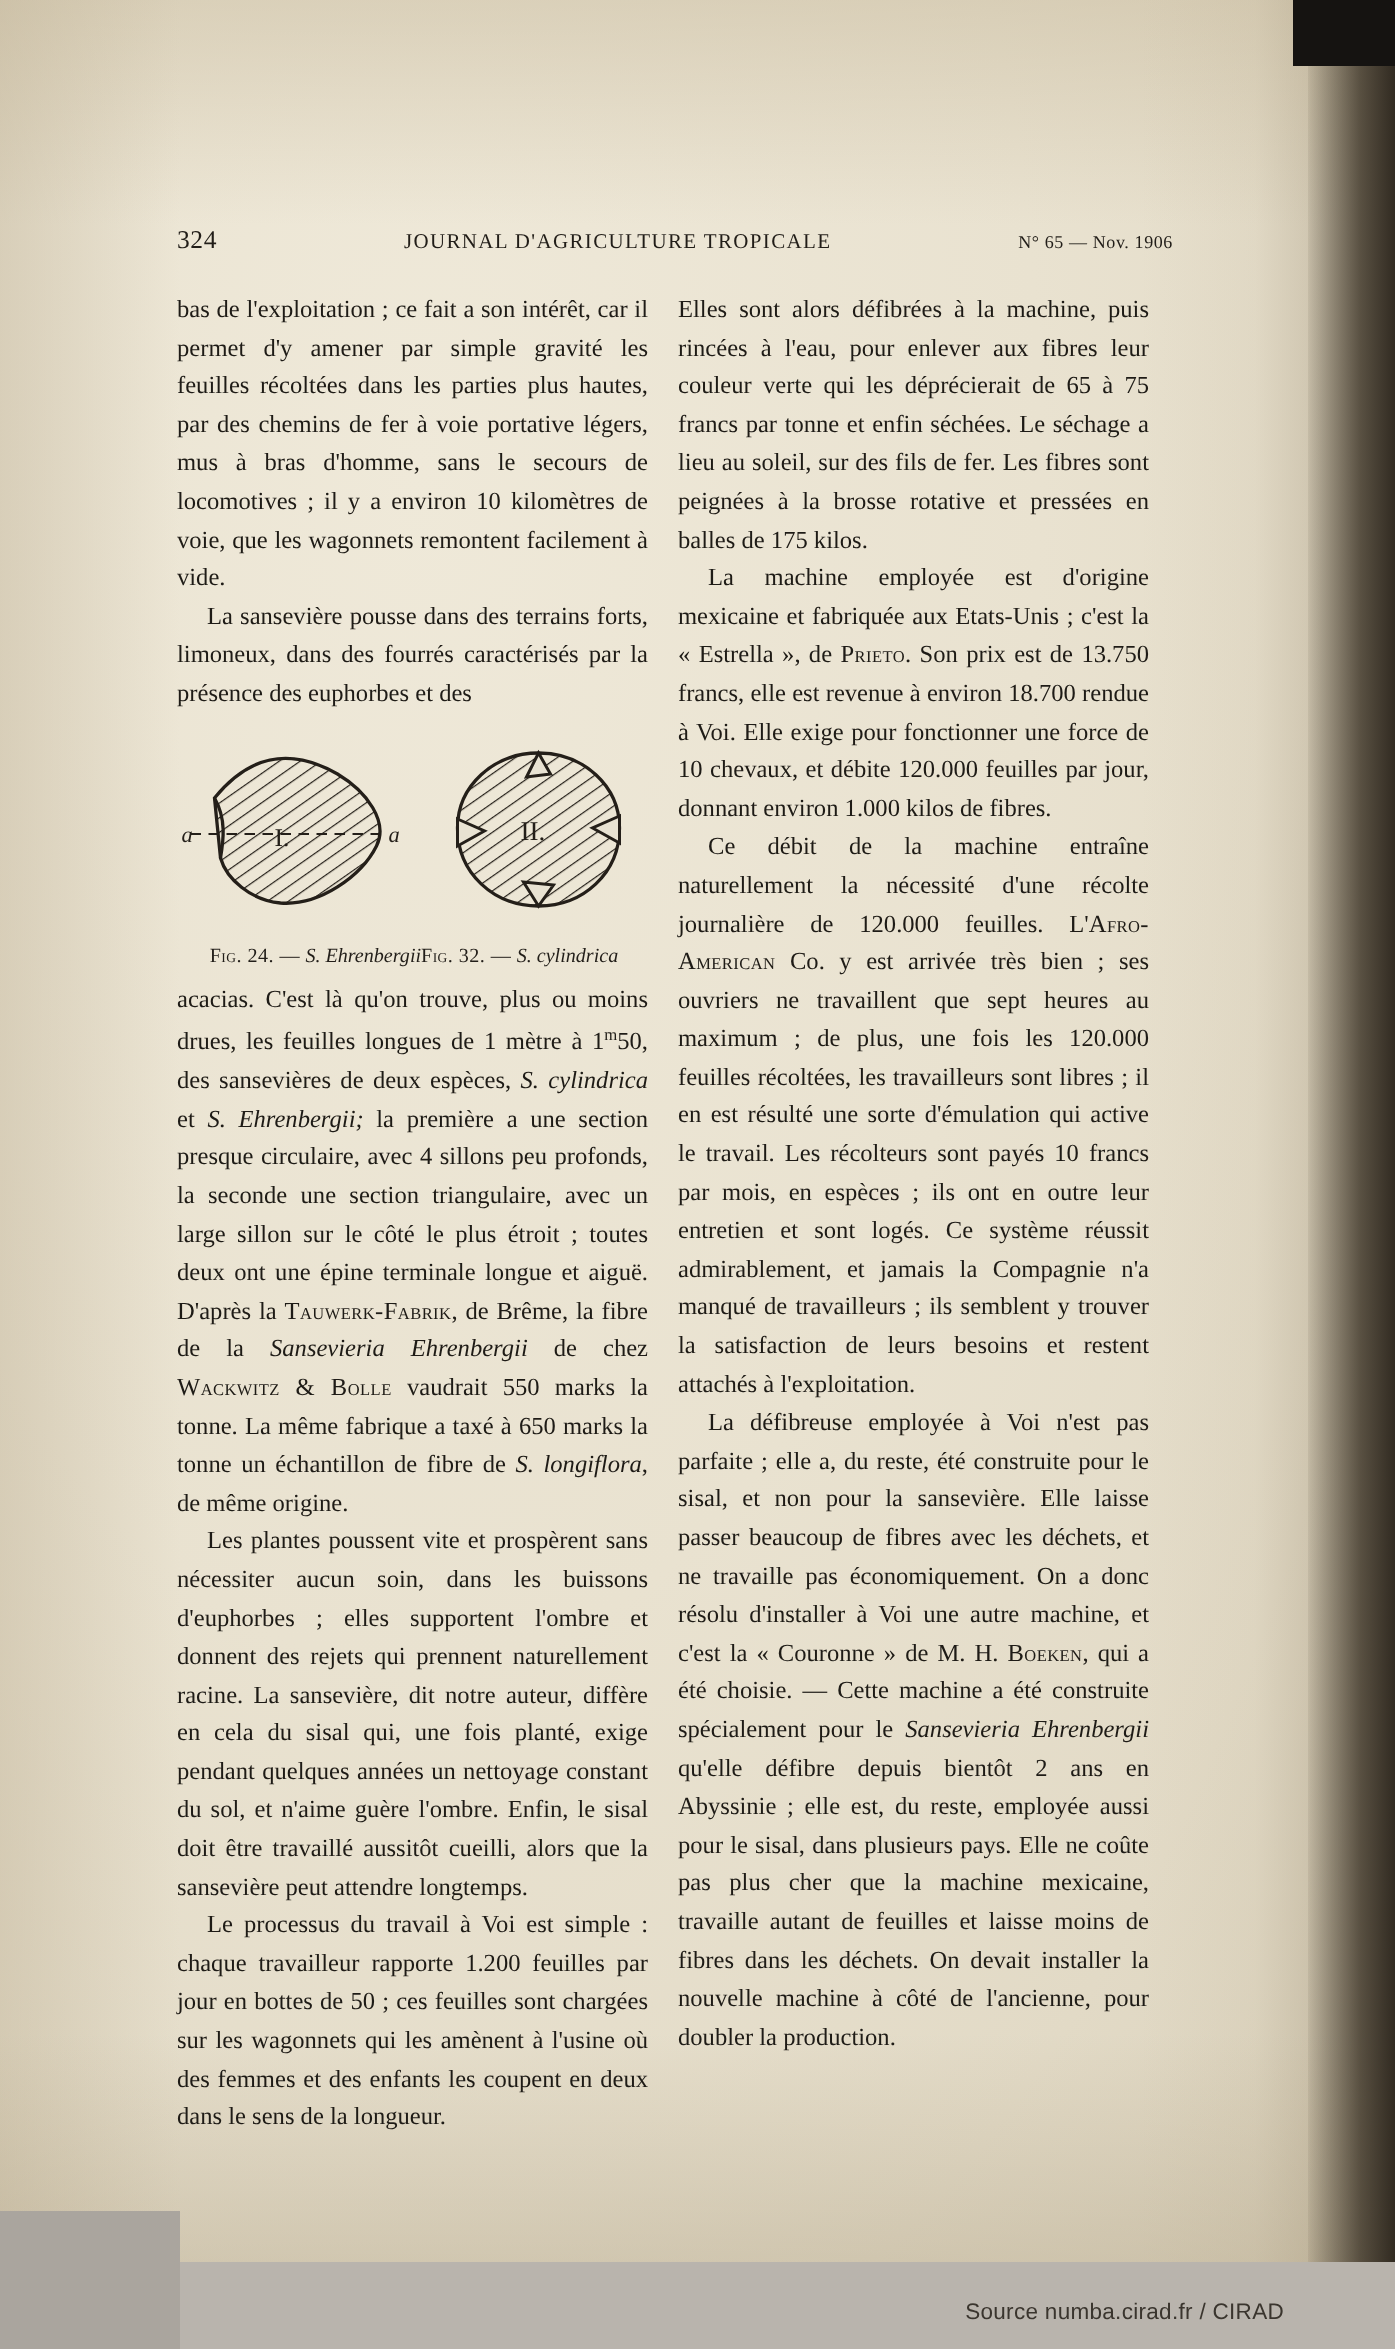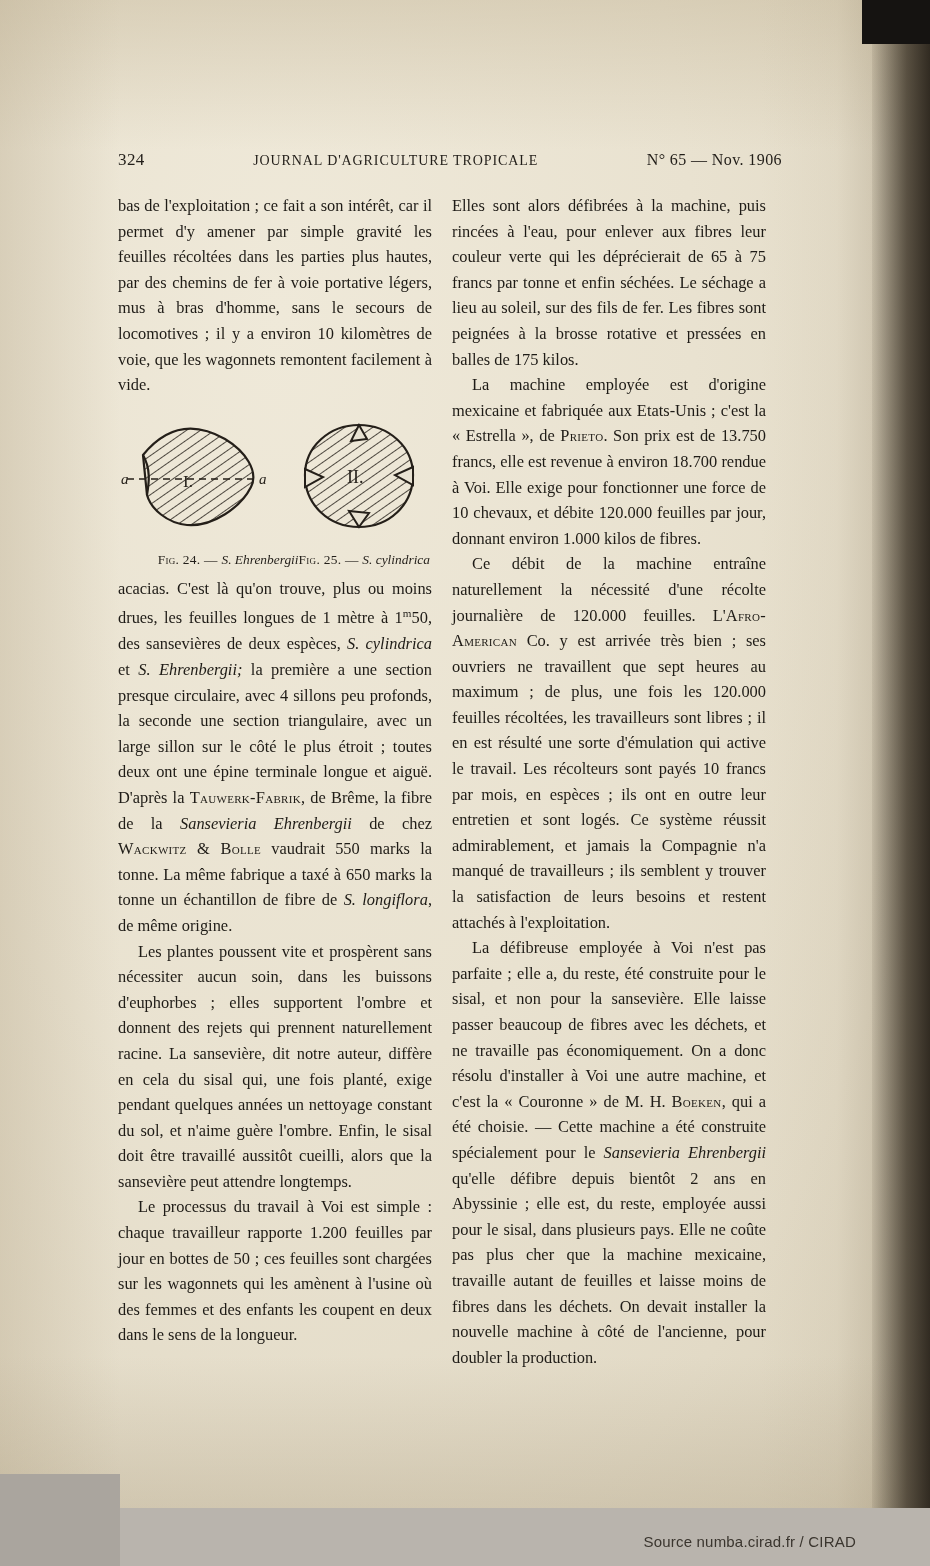--- a/index.html
+++ b/index.html
@@ -81,21 +81,21 @@
     font-size: 16.5px;
     letter-spacing: 0.4px;
     color: #211d18;
     margin-bottom: 22px;
   }
   .runhead .folio { font-size: 17px; }
   .runhead .title {
     font-size: 14px;
     letter-spacing: 0.9px;
   }
-  .runhead .issue { font-size: 16px; }
+  .runhead .issue { font-size: 12px; }
 
   .cols {
     display: flex;
     gap: 20px;
     margin-top: 23px;
   }
   .col {
     width: 314px;
   }
   p {
@@ -118,21 +118,21 @@
   }
   .figrow {
     display: flex;
     align-items: center;
     justify-content: center;
     gap: 18px;
     height: 130px;
   }
   .figcaption {
     display: flex;
-    justify-content: flex-end;
+    justify-content: center;
     font-size: 13.4px;
     color: #221e19;
     margin-top: 10px;
     padding: 0 2px 0 4px;
   }
   .figcaption .lbl { white-space: nowrap; }
   .source {
     position: absolute;
     right: 74px;
     bottom: 16px;
@@ -162,20 +162,21 @@
       <span class="folio">324</span>
       <span class="title">JOURNAL D'AGRICULTURE TROPICALE</span>
       <span class="issue">N° 65 — Nov. 1906</span>
     </div>
 
     <div class="cols">
 
       <div class="col">
 
         <p>bas de l'exploitation ; ce fait a son intérêt, car il permet d'y amener par simple gravité les feuilles récoltées dans les parties plus hautes, par des chemins de fer à voie portative légers, mus à bras d'homme, sans le secours de locomotives ; il y a environ 10 kilomètres de voie, que les wagonnets remontent facilement à vide.</p>
+        <p class="ind">La sansevière pousse dans des terrains forts, limoneux, dans des fourrés caractérisés par la présence des euphorbes et des</p>
 
         <div class="figblock">
           <div class="figrow">
             <svg width="150" height="120" viewBox="0 0 150 120">
               <defs>
                 <pattern id="hatchA" width="8" height="8" patternUnits="userSpaceOnUse" patternTransform="rotate(55)">
                   <line x1="0" y1="0" x2="0" y2="8" stroke="#241f19" stroke-width="1.6"></line>
                 </pattern>
               </defs>
               <path d="M22,38 C48,6 76,6 104,22 C124,34 138,54 130,70 C120,90 92,110 66,108 C46,106 30,92 26,78 Z" fill="url(#hatchA)" stroke="#241f19" stroke-width="2.2"></path>
@@ -195,21 +196,21 @@
               <path d="M70,8 C100,8 124,30 124,58 C124,88 100,110 70,110 C40,110 16,88 16,58 C16,30 40,8 70,8 Z" fill="url(#hatchB)" stroke="#241f19" stroke-width="2.2"></path>
               <path d="M70,8 L62,24 L78,22 Z" fill="#e8e2d2" stroke="#241f19" stroke-width="2"></path>
               <path d="M124,50 L106,58 L124,68 Z" fill="#e8e2d2" stroke="#241f19" stroke-width="2"></path>
               <path d="M70,110 L60,94 L80,96 Z" fill="#e8e2d2" stroke="#241f19" stroke-width="2"></path>
               <path d="M16,52 L34,60 L16,70 Z" fill="#e8e2d2" stroke="#241f19" stroke-width="2"></path>
               <text x="58" y="66" font-family="Liberation Serif, serif" font-size="18" fill="#241f19">II.</text>
             </svg>
           </div>
           <div class="figcaption">
             <span class="lbl"><span class="sc">Fig. 24. — </span><i>S. Ehrenbergii</i></span>
-            <span class="lbl"><span class="sc">Fig. 25. — </span><i>S. cylindrica</i></span>
+            <span class="lbl"><span class="sc">Fig. 32. — </span><i>S. cylindrica</i></span>
           </div>
         </div>
 
         <p><span>acacias. C'est là qu'on trouve, plus ou moins drues, les feuilles longues de 1 mètre à 1</span><sup>m</sup><span>50, des sansevières de deux espèces, </span><i>S. cylindrica</i><span> et </span><i>S. Ehrenbergii;</i><span> la première a une section presque circulaire, avec 4 sillons peu profonds, la seconde une section triangulaire, avec un large sillon sur le côté le plus étroit ; toutes deux ont une épine terminale longue et aiguë. D'après la </span><span class="sc">Tauwerk-Fabrik</span><span>, de Brême, la fibre de la </span><i>Sansevieria Ehrenbergii</i><span> de chez </span><span class="sc">Wackwitz &amp; Bolle</span><span> vaudrait 550 marks la tonne. La même fabrique a taxé à 650 marks la tonne un échantillon de fibre de </span><i>S. longiflora</i><span>, de même origine.</span></p>
 
         <p class="ind">Les plantes poussent vite et prospèrent sans nécessiter aucun soin, dans les buissons d'euphorbes ; elles supportent l'ombre et donnent des rejets qui prennent naturellement racine. La sansevière, dit notre auteur, diffère en cela du sisal qui, une fois planté, exige pendant quelques années un nettoyage constant du sol, et n'aime guère l'ombre. Enfin, le sisal doit être travaillé aussitôt cueilli, alors que la sansevière peut attendre longtemps.</p>
         <p class="ind">Le processus du travail à Voi est simple : chaque travailleur rapporte 1.200 feuilles par jour en bottes de 50 ; ces feuilles sont chargées sur les wagonnets qui les amènent à l'usine où des femmes et des enfants les coupent en deux dans le sens de la longueur.</p>
       </div>
 
       <div class="col">

